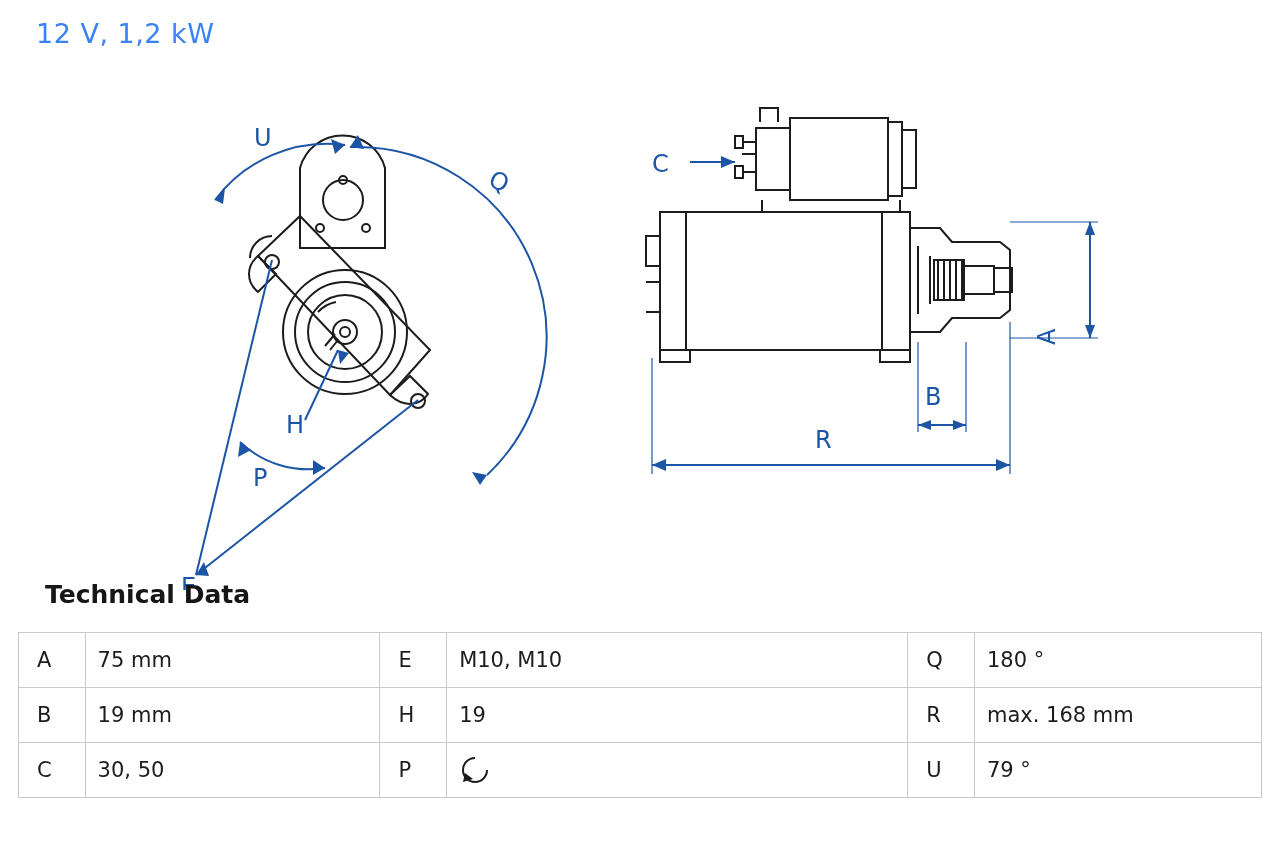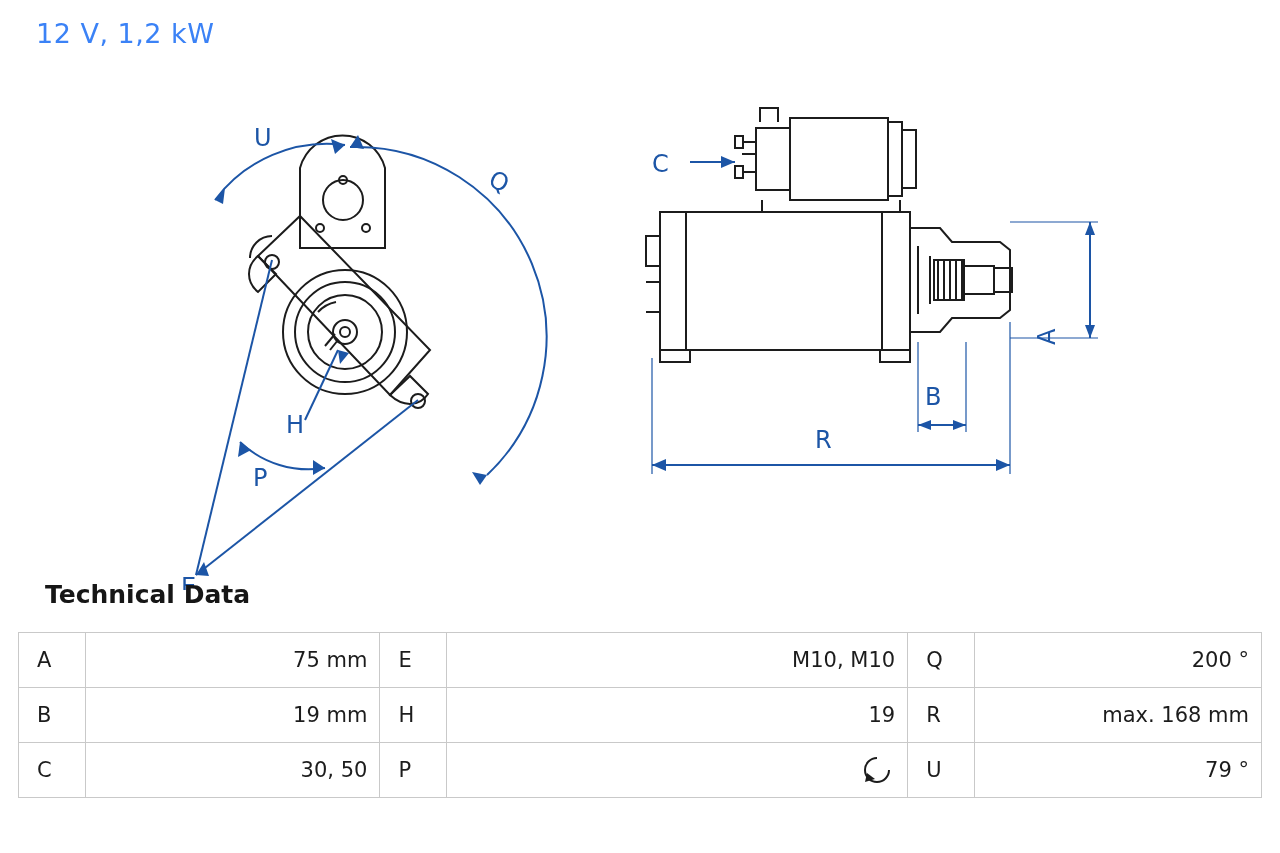--- a/index.html
+++ b/index.html
@@ -64,21 +64,20 @@
     border-collapse: collapse;
     font-size: 21px;
     color: #1c1c1c;
   }
   .tech-table td {
     border: 1px solid #c9c9c9;
     height: 54px;
     padding: 0 12px;
     vertical-align: middle;
     background: #fff;
-    text-align: right;
   }
   .tech-table td.key {
     width: 38px;
     text-align: left;
     padding-left: 18px;
   }
   .tech-table td.val-a { width: 296px; }
   .tech-table td.val-b { width: 480px; }
   .tech-table td.val-c { width: 286px; }
 
@@ -224,21 +223,21 @@
   <div class="tech-heading">Technical Data</div>
 
   <table class="tech-table">
     <tbody>
       <tr>
         <td class="key">A</td>
         <td class="val-a">75 mm</td>
         <td class="key">E</td>
         <td class="val-b">M10, M10</td>
         <td class="key">Q</td>
-        <td class="val-c">200 °</td>
+        <td class="val-c">180 °</td>
       </tr>
       <tr>
         <td class="key">B</td>
         <td class="val-a">19 mm</td>
         <td class="key">H</td>
         <td class="val-b">19</td>
         <td class="key">R</td>
         <td class="val-c">max. 168 mm</td>
       </tr>
       <tr>

